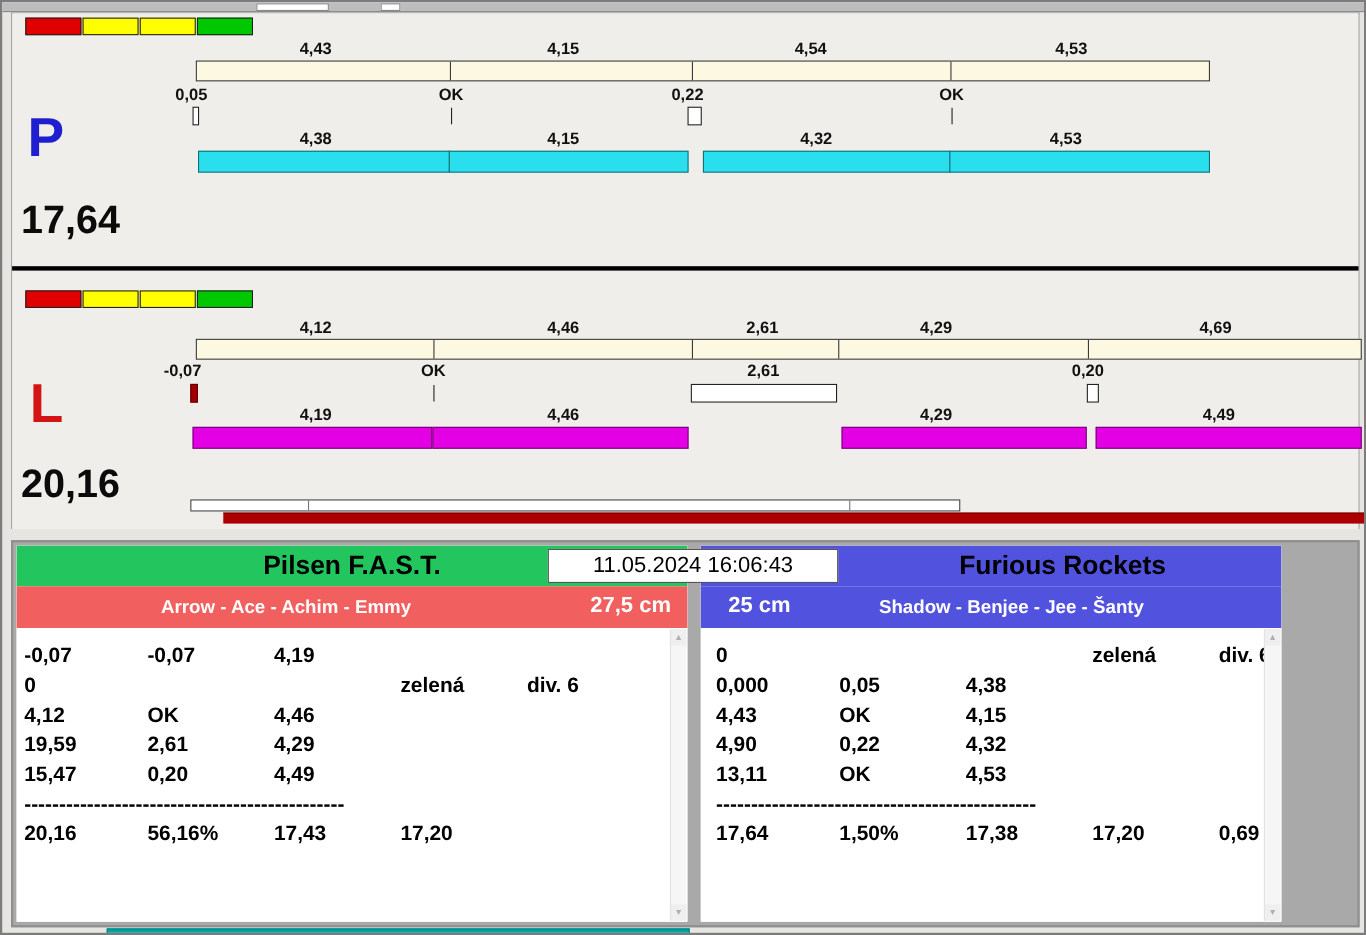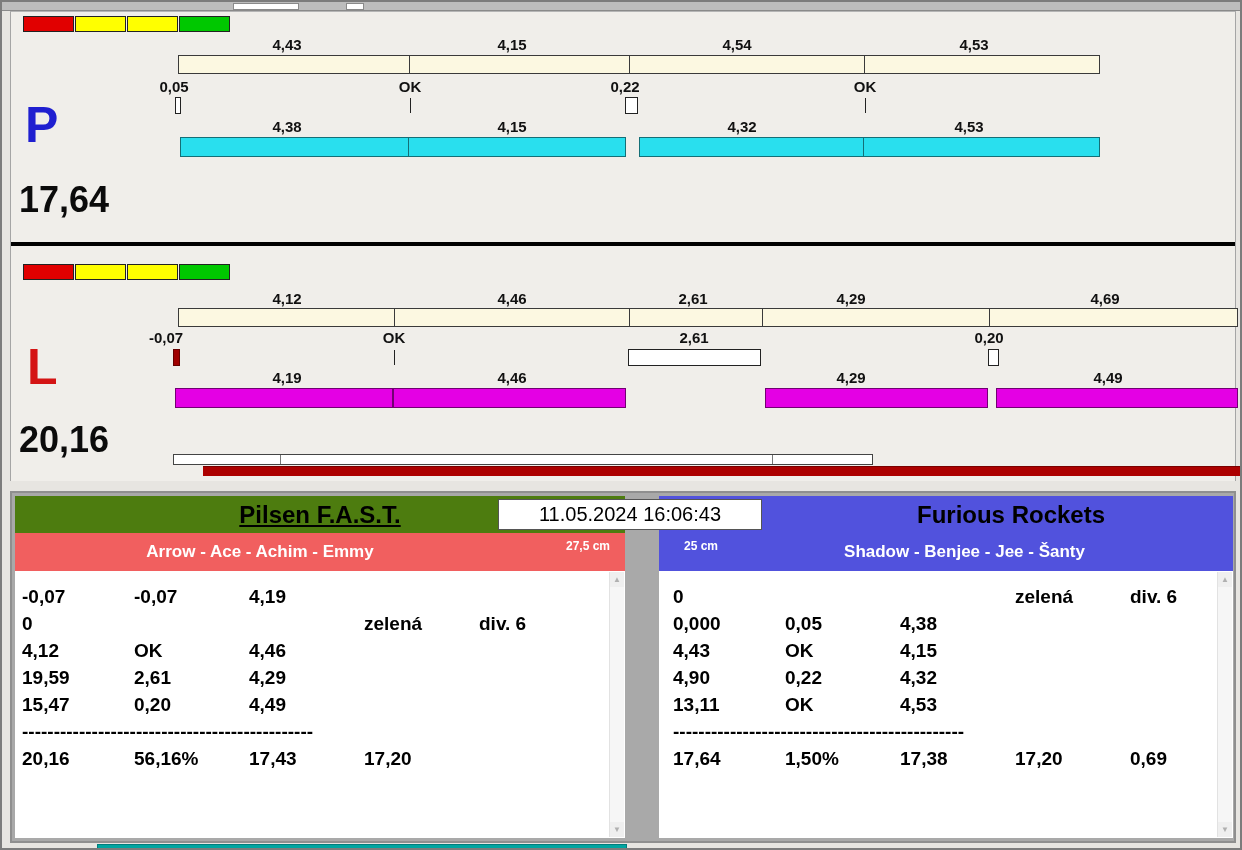--- a/index.html
+++ b/index.html
@@ -24,27 +24,27 @@
   .lane-letter{position:absolute;font-size:50px;font-weight:bold;line-height:1}
   .lane-total{position:absolute;font-size:36px;font-weight:bold;color:#0b0b0b;line-height:1}
   #lane-separator{position:absolute;left:0;top:230px;width:100%;height:4px;background:#000}
   #progress-track{position:absolute;left:162px;top:442px;width:700px;height:11px;background:#fff;border:1px solid #444}
   #progress-red{position:absolute;left:192px;top:454px;width:1037px;height:10px;background:#ac0000;border-top:1px solid #7a0000}
 
   
   #results{position:absolute;left:8px;top:489px;width:1226px;height:352px;background:#a9a9a9;border:2px solid #8f8f8f}
   .panel{position:absolute;top:3px;height:342px;background:#fff;overflow:hidden}
   #panel-left{left:3px;width:610px}
-  #panel-right{left:647px;width:574px}
+  #panel-right{left:625px;width:528px}
   .hdr1{position:absolute;left:0;top:0;width:100%;height:37px;line-height:37px;text-align:center;font-size:24px;font-weight:bold;color:#000}
   .hdr2{position:absolute;left:0;top:37px;width:100%;height:38px;line-height:38px;text-align:center;font-size:17px;font-weight:bold;color:#fff}
   #panel-left .hdr2{padding-right:120px}
   #panel-right .hdr1{padding-left:130px}
   #panel-right .hdr2{padding-left:140px}
-  .badge{position:absolute;top:43px;font-size:12px;font-weight:bold;color:#fff;z-index:3}
+  .badge{position:absolute;top:43px;font-size:20px;font-weight:bold;color:#fff;z-index:3}
   #badge-left{right:15px}
   #badge-right{left:25px}
   #timestamp{position:absolute;left:486px;top:6px;width:264px;height:31px;background:#fff;border:1px solid #555;text-align:center;line-height:29px;font-size:20px;color:#000;z-index:6}
   .tbl{position:absolute;left:0;top:75px;width:100%;bottom:0;background:#fff;padding:12px 0 0 7px;font-size:19px;font-weight:bold;color:#000}
   #panel-right .tbl{padding-left:14px}
   .trow{display:grid;grid-template-columns:112px 115px 115px 115px auto;height:27px;align-items:center;white-space:nowrap}
   .tsep{height:27px;line-height:27px;white-space:nowrap;overflow:hidden;letter-spacing:0}
   .sbar{position:absolute;right:1px;top:76px;bottom:1px;width:15px;background:#f6f6f6;border-left:1px solid #e2e2e2;z-index:4}
   .sarr{position:absolute;left:0;right:0;height:15px;color:#b0b0b0;font-size:8px;text-align:center;line-height:15px;background:#efefef}
   .sarr.up{top:0}
@@ -155,21 +155,21 @@
       <div class="tdiv" style="left:598px;background:#777"></div>
     </div>
     <div id="progress-red" style="background: rgb(172, 0, 0);"></div>
   </div>
 
   <div id="results">
 
     <div id="timestamp">11.05.2024 16:06:43</div>
 
     <div class="panel" id="panel-left">
-      <div class="hdr1" style="background: #4d7c0f; text-decoration: underline;">Pilsen F.A.S.T.</div>
+      <div class="hdr1" style="background: #22c55e;">Pilsen F.A.S.T.</div>
       <div class="hdr2" style="background: rgb(241, 95, 95);">Arrow - Ace - Achim - Emmy</div>
       <div class="badge" id="badge-left">27,5 cm</div>
 
       <div class="tbl">
         <div class="trow">
           <span>-0,07</span>
           <span>-0,07</span>
           <span>4,19</span>
           <span></span>
           <span></span>

